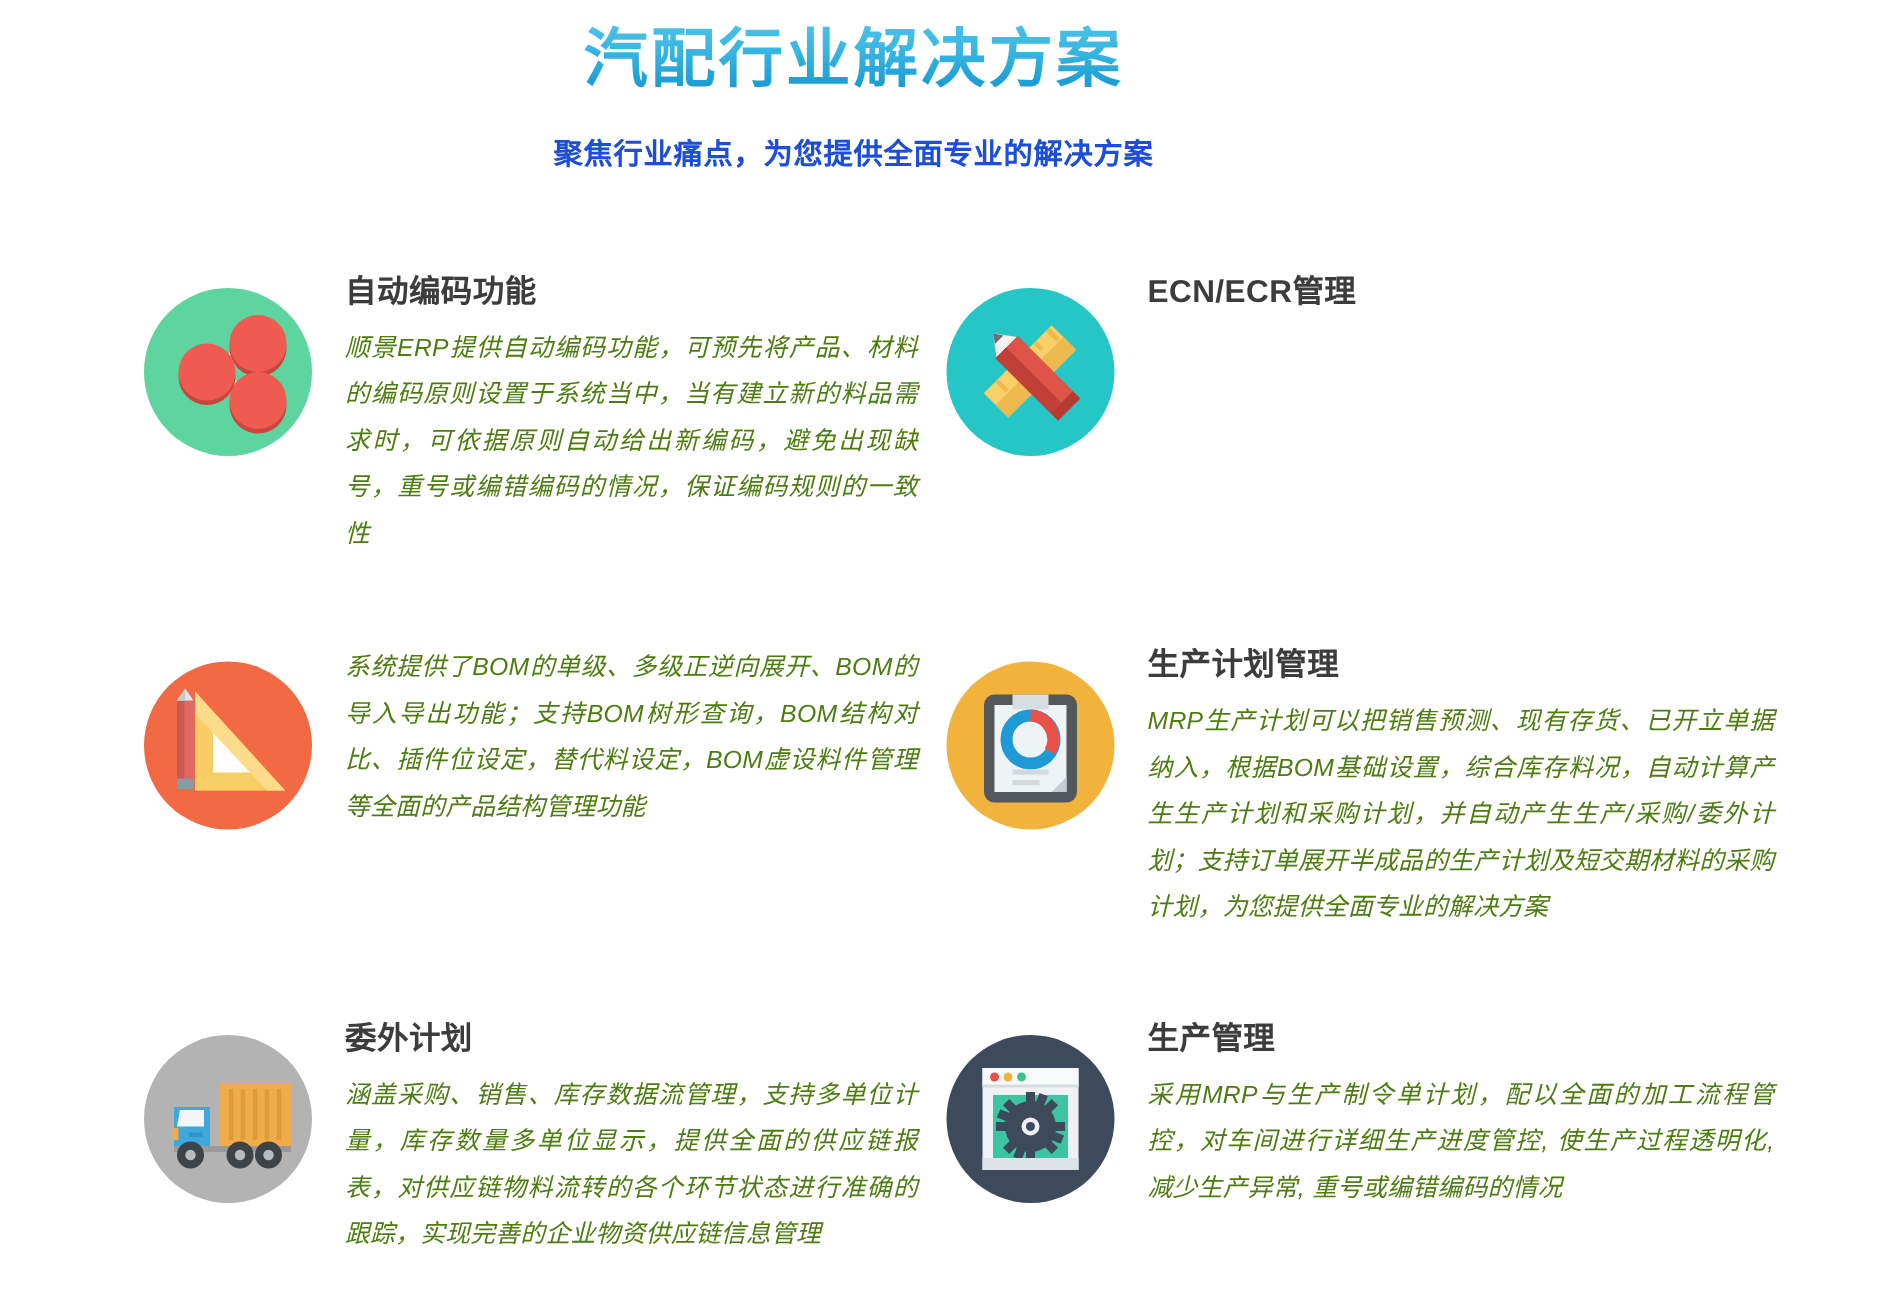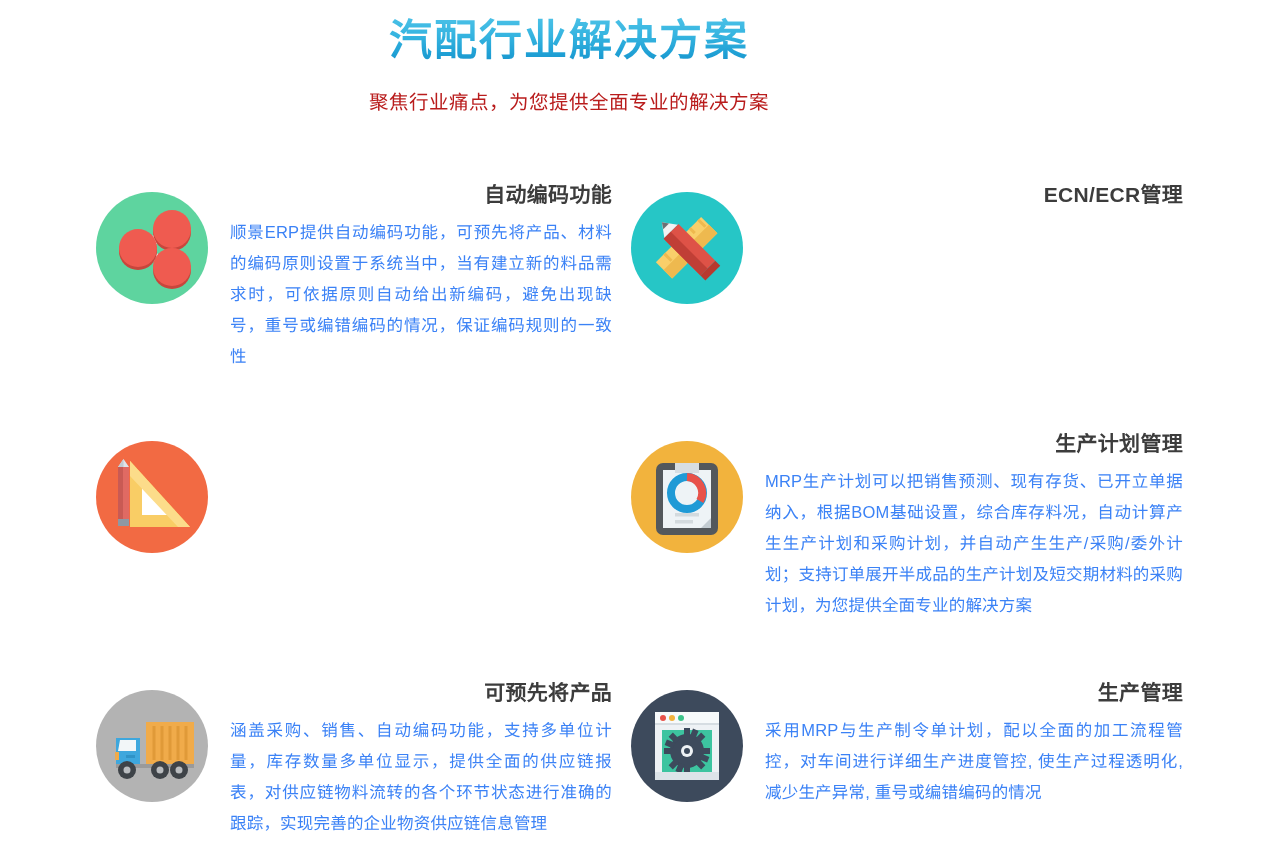--- a/index.html
+++ b/index.html
@@ -30,23 +30,23 @@
     background:linear-gradient(180deg,#4ec3e8 0%,#35b4e0 42%,#1e9fd4 78%,#1b8fc8 100%);
     -webkit-background-clip:text;
     background-clip:text;
     -webkit-text-fill-color:transparent;
     color:#2aa8dc;
     display:inline-block;
   }
   .page-subtitle{
     margin-top:20px;
     font-size:19.5px;
-    color:#b91c1c;
+    color:#1d4ed8;
     letter-spacing:.5px;
-    font-weight:normal;
+    font-weight:bold;
   }
 
   
   .features{
     position:absolute;
     top:178px;
     left:0;
     width:1266px;
     display:grid;
     grid-template-columns:535px 553px;
@@ -73,28 +73,28 @@
     padding-top:3px;
     width:382px;
   }
   .feature-title{
     font-size:21px;
     font-weight:bold;
     color:#3c3c3c;
     line-height:1.35;
     letter-spacing:.3px;
     margin-bottom:8px;
-    text-align:right;
   }
   .feature-desc{
     font-size:16.5px;
     line-height:31px;
-    color:#3b82f6;
+    color:#4d7c0f;
     letter-spacing:.2px;
     text-align:justify;
+    font-style:italic;
   }
   
   .features .feature:nth-child(even) .feature-body{width:418px;}
 
   
   .icon-svg{display:block;width:112px;height:112px;}
 </style>
 </head>
 <body>
 
@@ -166,20 +166,21 @@
           <polygon points="34,20 94,86 82,86 34,35" fill="#fcdc8a"></polygon>
 
           <rect x="22" y="26" width="11" height="58" fill="#e06a63"></rect>
           <rect x="22" y="26" width="5" height="58" fill="#c95a54"></rect>
           <polygon points="22,26 27.5,18 33,26" fill="#dfe5ea"></polygon>
           <polygon points="22,26 27.5,18 27.5,26" fill="#c3cbd2"></polygon>
           <rect x="22" y="78" width="11" height="7" fill="#8e98a3"></rect>
         </svg>
       </div>
       <div class="feature-body">
+        <div class="feature-desc">系统提供了BOM的单级、多级正逆向展开、BOM的导入导出功能；支持BOM树形查询，BOM结构对比、插件位设定，替代料设定，BOM虚设料件管理等全面的产品结构管理功能</div>
       </div>
     </div>
 
     <div class="feature">
       <div class="feature-icon" style="background:#f2b33d;">
         <svg class="icon-svg" viewBox="0 0 112 112" aria-hidden="true">
           <rect x="25" y="22" width="62" height="72" rx="7" fill="#53585c"></rect>
           <rect x="32" y="29" width="48" height="58" fill="#eef3f6"></rect>
           <rect x="44" y="22" width="24" height="10" fill="#d7dee3"></rect>
           <circle cx="56" cy="52" r="16" fill="none" stroke="#1f9ad6" stroke-width="8"></circle>
@@ -214,22 +215,22 @@
           <rect x="20" y="74" width="78" height="4" fill="#9a9a9a"></rect>
           <circle cx="31" cy="80" r="9" fill="#3e4348"></circle>
           <circle cx="31" cy="80" r="3.5" fill="#b9bcbf"></circle>
           <circle cx="64" cy="80" r="9" fill="#3e4348"></circle>
           <circle cx="64" cy="80" r="3.5" fill="#b9bcbf"></circle>
           <circle cx="83" cy="80" r="9" fill="#3e4348"></circle>
           <circle cx="83" cy="80" r="3.5" fill="#b9bcbf"></circle>
         </svg>
       </div>
       <div class="feature-body">
-        <div class="feature-title">可预先将产品</div>
-        <div class="feature-desc">涵盖采购、销售、自动编码功能，支持多单位计量，库存数量多单位显示，提供全面的供应链报表，对供应链物料流转的各个环节状态进行准确的跟踪，实现完善的企业物资供应链信息管理</div>
+        <div class="feature-title">委外计划</div>
+        <div class="feature-desc">涵盖采购、销售、库存数据流管理，支持多单位计量，库存数量多单位显示，提供全面的供应链报表，对供应链物料流转的各个环节状态进行准确的跟踪，实现完善的企业物资供应链信息管理</div>
       </div>
     </div>
 
     <div class="feature">
       <div class="feature-icon" style="background:#3d4a5c;">
         <svg class="icon-svg" viewBox="0 0 112 112" aria-hidden="true">
           <rect x="24" y="22" width="64" height="68" fill="#eef2f5"></rect>
           <rect x="24" y="22" width="64" height="12" fill="#f7fafb"></rect>
           <line x1="24" y1="34" x2="88" y2="34" stroke="#d6dde2" stroke-width="2"></line>
           <circle cx="32" cy="28" r="3" fill="#e8524a"></circle>

